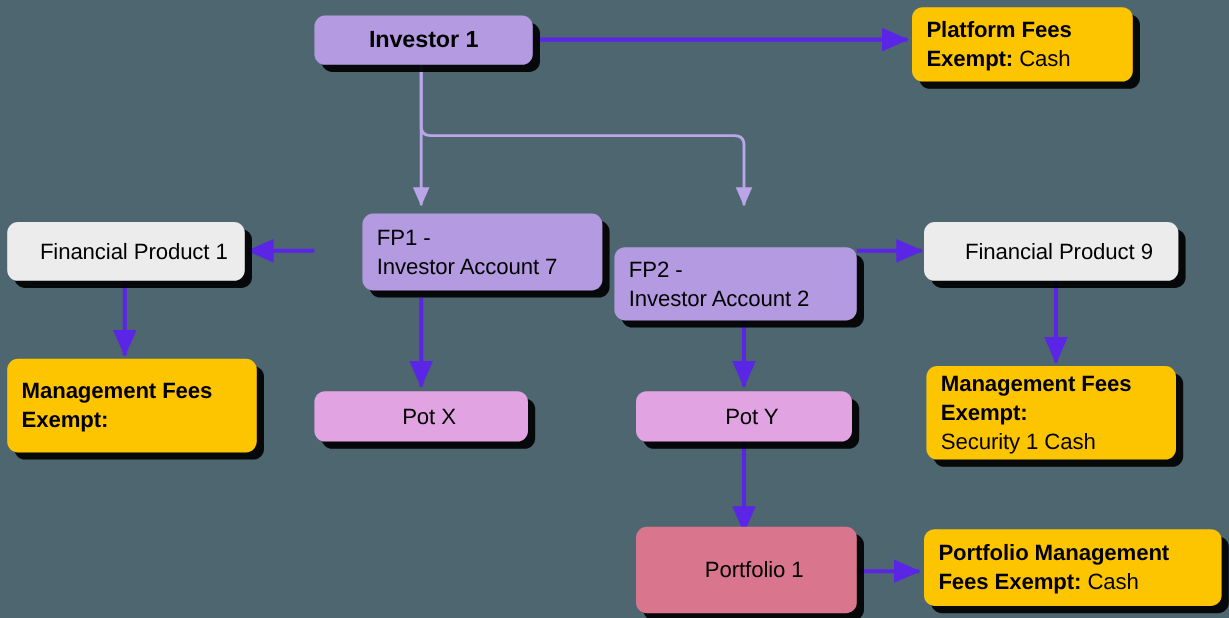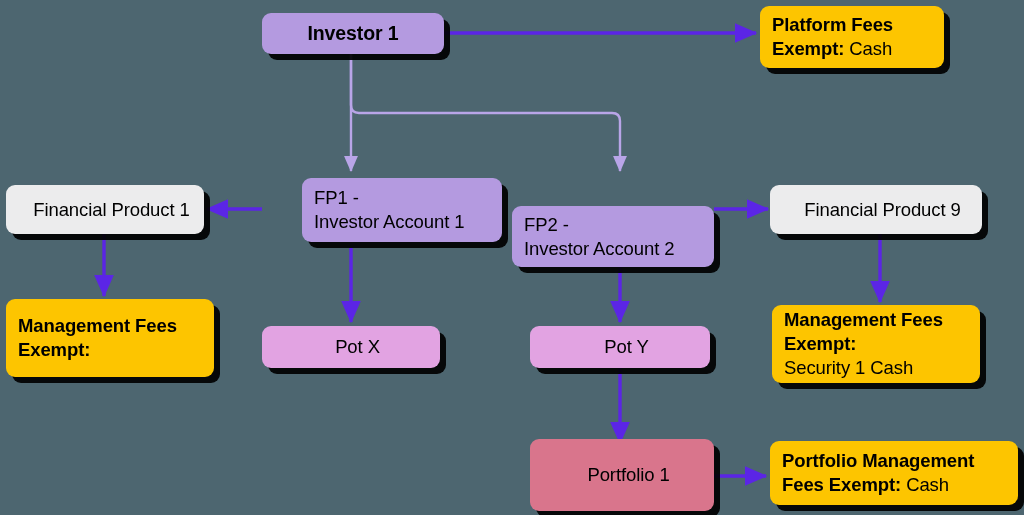--- a/index.html
+++ b/index.html
@@ -112,21 +112,21 @@
     </span>
   </div>
 
   <div class="node n-product center t-md" style="left:6px; top:185px; width:198px; height:49px;">
     <span class="txt reg">Financial Product 1</span>
   </div>
 
   <div class="node n-account leftal t-md" style="left:262px; top:178px; width:200px; height:64px;margin-left:40px;">
     <span class="txt reg">
       <span>FP1 -</span><br>
-      <span>Investor Account 1</span>
+      <span>Investor Account 7</span>
     </span>
   </div>
 
   <div class="node n-account leftal t-md" style="left:512px; top:178px; width:202px; height:61px;margin-top:28px;">
     <span class="txt reg">
       <span>FP2 -</span><br>
       <span>Investor Account 2</span>
     </span>
   </div>
 

